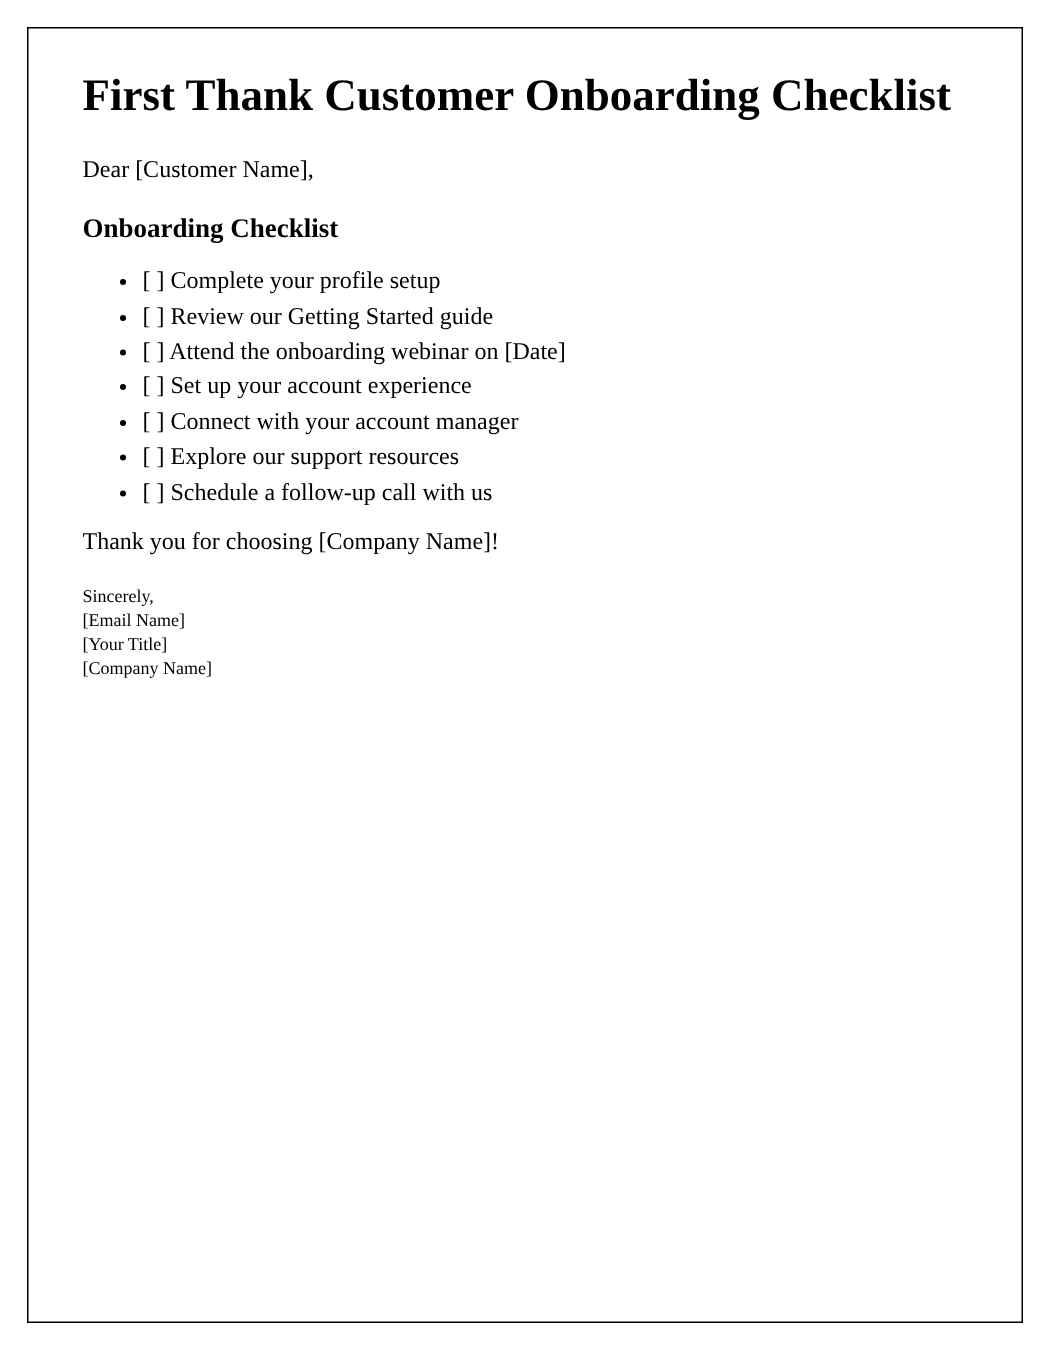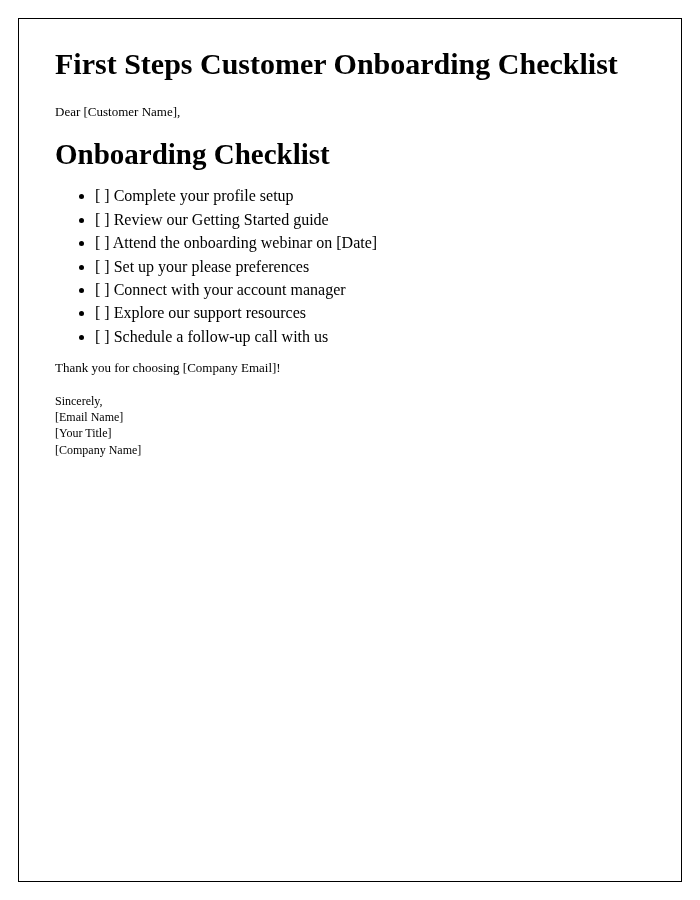--- a/index.html
+++ b/index.html
@@ -20,27 +20,27 @@
       height: 100%;
       padding: 28px 36px;
     }
     h1 {
       font-size: 30px;
       font-weight: bold;
       margin-bottom: 22px;
       line-height: 1.15;
     }
     h2 {
-      font-size: 29px;
+      font-size: 18px;
       font-weight: bold;
       margin-top: 18px;
       margin-bottom: 14px;
     }
     p {
-      font-size: 13px;
+      font-size: 16px;
       margin-bottom: 16px;
       line-height: 1.3;
     }
     ul {
       list-style-type: disc;
       padding-left: 40px;
       margin-bottom: 12px;
     }
     li {
       font-size: 16px;
@@ -50,39 +50,39 @@
     .signature-block {
       font-size: 12px;
       line-height: 1.35;
     }
   </style>
 </head>
 <body>
 
 <div class="page">
 
-  <h1>First Steps Customer Onboarding Checklist</h1>
+  <h1>First Thank Customer Onboarding Checklist</h1>
 
   <p>Dear [Customer Name],</p>
 
 
   <h2>Onboarding Checklist</h2>
 
   <ul>
     <li>[ ] Complete your profile setup</li>
     <li>[ ] Review our Getting Started guide</li>
     <li>[ ] Attend the onboarding webinar on [Date]</li>
-    <li>[ ] Set up your please preferences</li>
+    <li>[ ] Set up your account experience</li>
     <li>[ ] Connect with your account manager</li>
     <li>[ ] Explore our support resources</li>
     <li>[ ] Schedule a follow-up call with us</li>
   </ul>
 
 
-  <p>Thank you for choosing [Company Email]!</p>
+  <p>Thank you for choosing [Company Name]!</p>
 
   <div class="signature-block">
     <div>Sincerely,</div>
     <div>[Email Name]</div>
     <div>[Your Title]</div>
     <div>[Company Name]</div>
   </div>
 
 </div>
 

